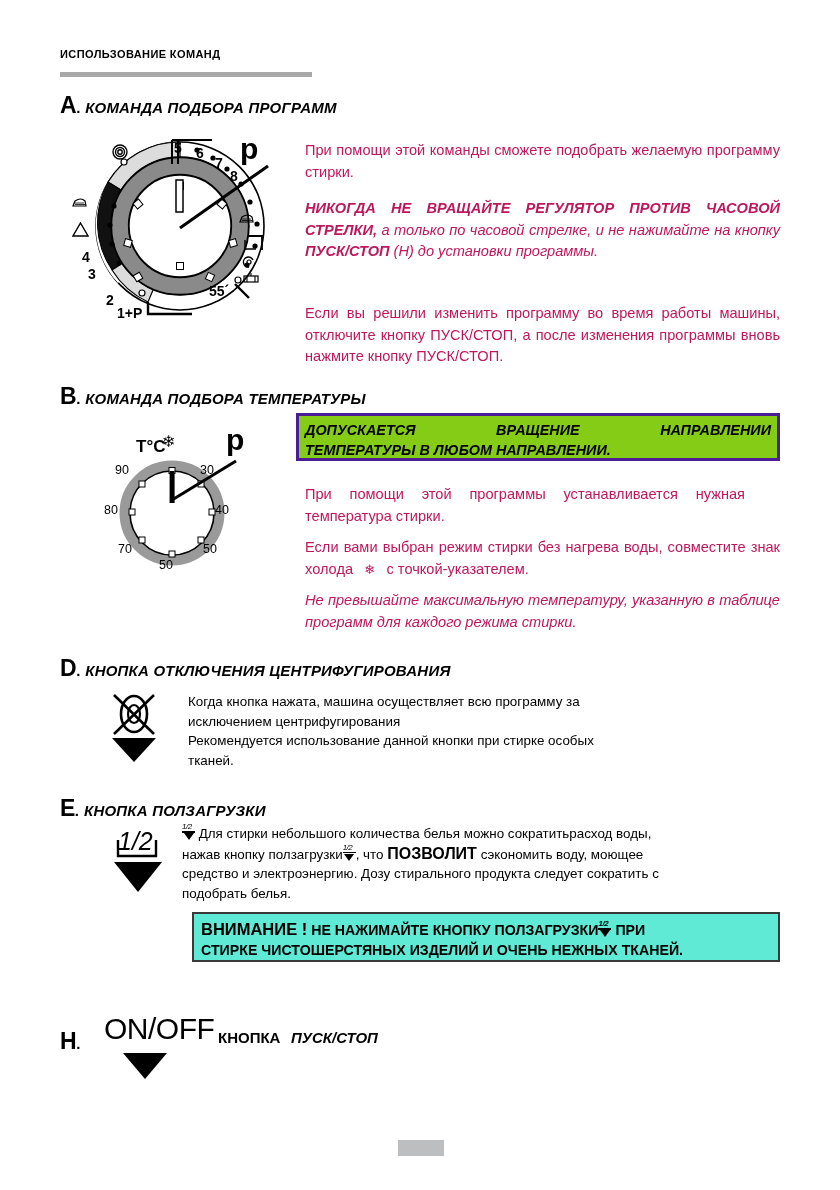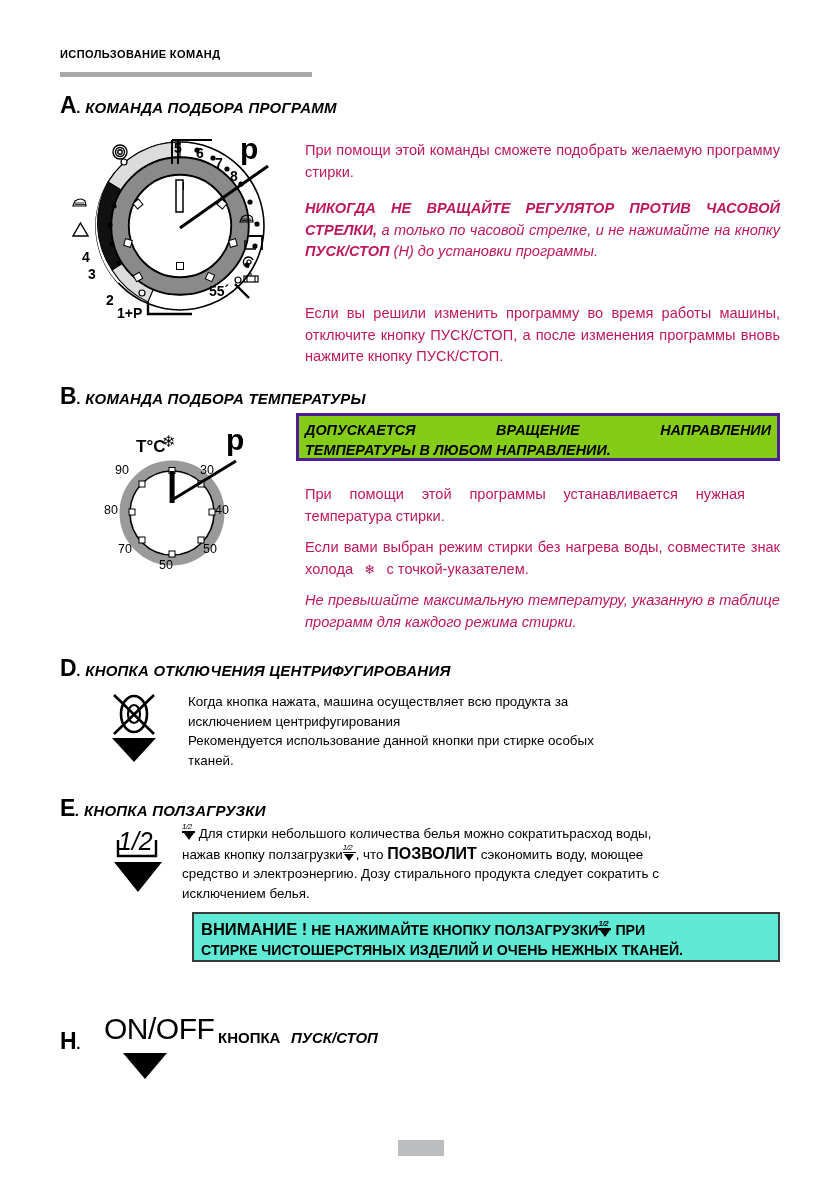--- a/index.html
+++ b/index.html
@@ -374,21 +374,21 @@
   <div class="svg-abs" style="left:104px; top:690px;">
     <svg width="60" height="72" viewBox="0 0 60 72">
       <ellipse cx="30" cy="24" rx="13" ry="18" fill="none" stroke="#000" stroke-width="2.6"></ellipse>
       <ellipse cx="30" cy="24" rx="6" ry="9" fill="none" stroke="#000" stroke-width="2.2"></ellipse>
       <path d="M 10 5 L 50 44 M 50 5 L 10 44" stroke="#000" stroke-width="2.6" fill="none"></path>
       <path d="M 8 48 L 52 48 L 30 72 Z" fill="#000"></path>
     </svg>
   </div>
 
   <div class="para-sm" style="left:188px; top:692px; width:600px;">
-    <div>Когда кнопка  нажата,  машина осуществляет всю продукта за</div>
+    <div>Когда кнопка  нажата,  машина осуществляет всю программу за</div>
     <div>исключением центрифугирования</div>
     <div>Рекомендуется использование данной кнопки при стирке особых</div>
     <div>тканей.</div>
   </div>
 
   <div class="sec-head" style="left:60px; top:795px;">
     <span class="sec-letter">E</span><span class="sec-dot">.</span><span class="sec-title">КНОПКА ПОЛЗАГРУЗКИ</span>
   </div>
 
   <div class="svg-abs" style="left:108px; top:824px;">
@@ -403,21 +403,21 @@
     <div>
       <span class="mini-half"><span class="frac">1/2</span><span class="bar"></span><span class="tri"></span></span>
       <span>Для стирки небольшого количества белья можно сократитьрасход воды,</span>
     </div>
     <div>
       <span>нажав кнопку ползагрузки</span><span class="mini-half"><span class="frac">1/2</span><span class="bar"></span><span class="tri"></span></span><span>, что</span>
       <span style="font-size:16px; font-weight:bold;">ПОЗВОЛИТ</span>
       <span>сэкономить воду, моющее</span>
     </div>
     <div>средство и электроэнергию. Дозу стирального продукта следует сократить с</div>
-    <div>исключением белья.</div>
+    <div>подобрать белья.</div>
   </div>
 
   <div class="notice2" style="left:192px; top:912px; width:588px; height:50px;">
     <div class="notice2-inner">
       <div>
         <span class="big">ВНИМАНИЕ !</span>
         <span>НЕ НАЖИМАЙТЕ КНОПКУ ПОЛЗАГРУЗКИ</span><span class="mini-half"><span class="frac">1/2</span><span class="bar"></span><span class="tri"></span></span>
         <span>ПРИ</span>
       </div>
       <div>СТИРКЕ ЧИСТОШЕРСТЯНЫХ ИЗДЕЛИЙ И ОЧЕНЬ НЕЖНЫХ ТКАНЕЙ.</div>

